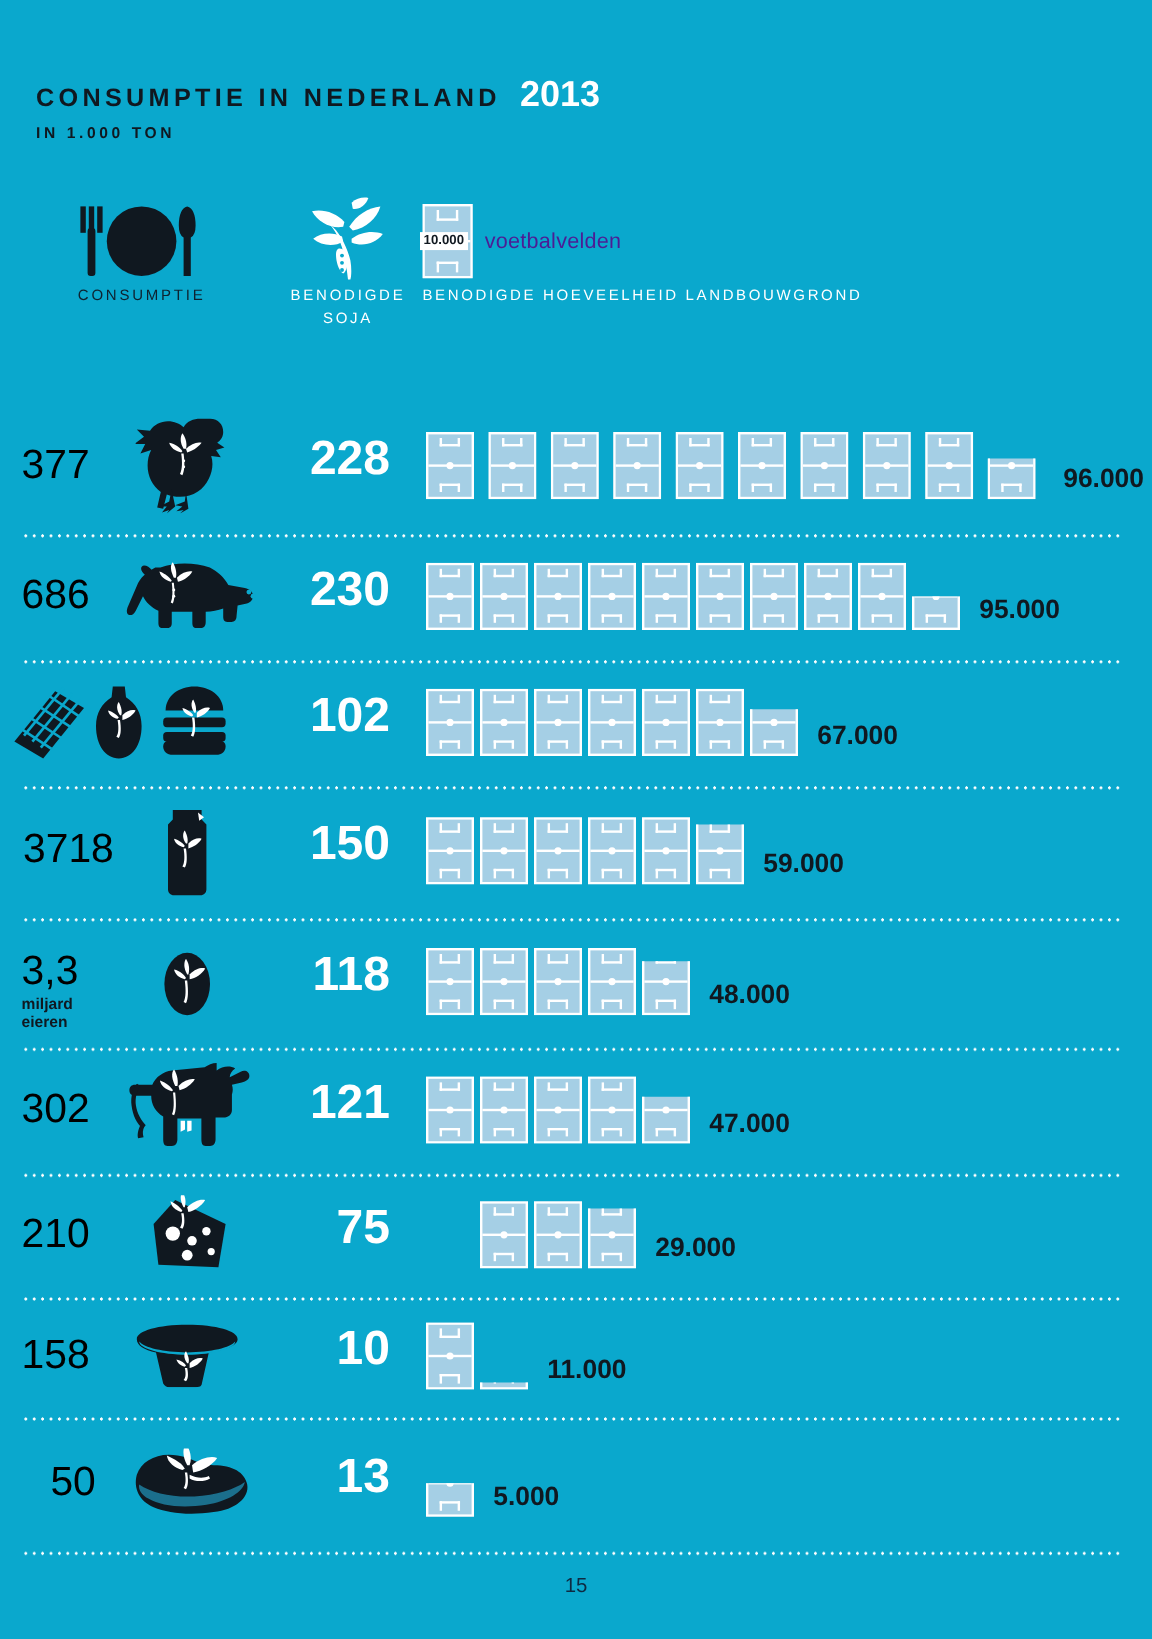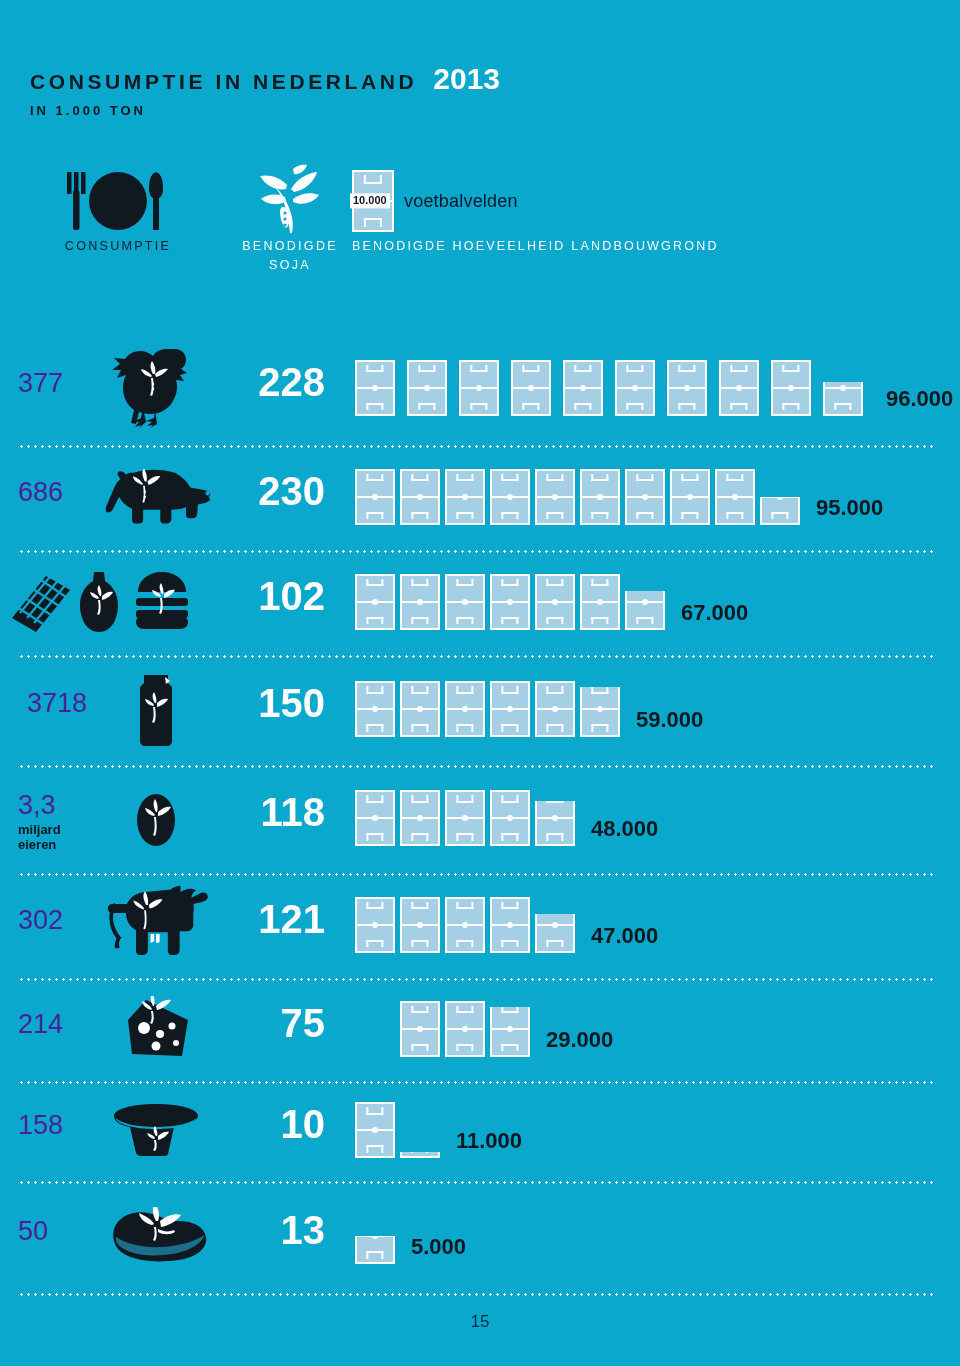--- a/index.html
+++ b/index.html
@@ -44,33 +44,33 @@
   .legend-col.c3 .legend-label { letter-spacing: 2.2px; }
 
   .legend-icon-row3 { display: flex; align-items: center; gap: 10px; height: 72px; }
   .fieldkey-wrap { position: relative; }
   .fieldkey-num {
     position: absolute; left: -2px; top: 50%; transform: translateY(-50%);
     background: #ffffff; color: #101820;
     font-size: 11px; font-weight: bold; padding: 1px 3px; line-height: 1.2;
     white-space: nowrap;
   }
-  .voetbalvelden-txt { color: #0f172a; font-size: 18px; letter-spacing: 0.2px; }
+  .voetbalvelden-txt { color: #4c1d95; font-size: 18px; letter-spacing: 0.2px; }
 
   
   .rows { position: absolute; left: 0; top: 335px; width: 960px; }
   .row { position: relative; width: 960px; }
   .row-inner { position: relative; height: 100%; }
 
   .col-consum {
     position: absolute; left: 18px; width: 78px;
     text-align: left;
   }
   .consum-num {
-    font-size: 27px; color: #4c1d95; font-weight: normal; line-height: 1;
+    font-size: 34px; color: #000000; font-weight: normal; line-height: 1;
   }
   .consum-sub {
     font-size: 13px; color: #101820; font-weight: bold; margin-top: 3px;
   }
   .col-icon {
     position: absolute; left: 96px; width: 120px;
     display: flex; align-items: center; justify-content: center;
   }
   .col-icon.triple { left: 5px; width: 215px; justify-content: center; gap: 5px; }
   .col-soja {
@@ -727,21 +727,21 @@
               </div>
             </div>
             <div class="fields-val">47.000</div>
           </div>
           <div class="row-sep"></div>
         </div>
       </div>
       <div class="row" style="height: 103px;">
         <div class="row-inner">
           <div class="col-consum" style="top: 29.5px;">
-            <div class="consum-num">214</div>
+            <div class="consum-num">210</div>
           </div>
           <div class="col-icon" style="top: 0px; height: 93px;">
             <svg width="80" height="64" viewBox="0 0 80 64">
               <g fill="#101820">
       <path d="M30 4 L72 24 L66 60 L16 58 L12 24 z"></path>
     </g>
     <g fill="#ffffff">
       <circle cx="28" cy="32" r="6"></circle>
                 <circle cx="44" cy="38" r="4"></circle>
       <circle cx="56" cy="30" r="3.5"></circle>
@@ -823,21 +823,21 @@
                 <div class="goal bottom"></div>
               </div>
             </div>
             <div class="fields-val">11.000</div>
           </div>
           <div class="row-sep"></div>
         </div>
       </div>
       <div class="row" style="height: 112px;">
         <div class="row-inner">
-          <div class="col-consum" style="top: 34px;">
+          <div class="col-consum" style="top: 34px; margin-left: 24px;">
             <div class="consum-num">50</div>
           </div>
           <div class="col-icon" style="top: 0px; height: 102px;">
             <svg width="112" height="56" viewBox="0 0 112 56">
               <g fill="#101820">
       <path d="M14 22 c4 -12 18 -19 34 -16 c12 2 18 8 30 8 c16 0 26 6 28 16 c2 11 -10 21 -28 23 c-20 3 -38 1 -50 -4 c-12 -5 -17 -16 -14 -27 z"></path>
       <path d="M16 30 c10 7 28 11 46 10 c18 -1 34 -6 42 -12 c-1 8 -14 16 -32 19 c-20 3 -38 1 -48 -5 c-6 -3 -9 -8 -8 -12 z" fill="#1b6f8c"></path>
     </g>
     <g fill="#ffffff">
       <path d="M60 14 c7 -6 16 -8 21 -6 c-4 6 -13 11 -20 12 z"></path>

